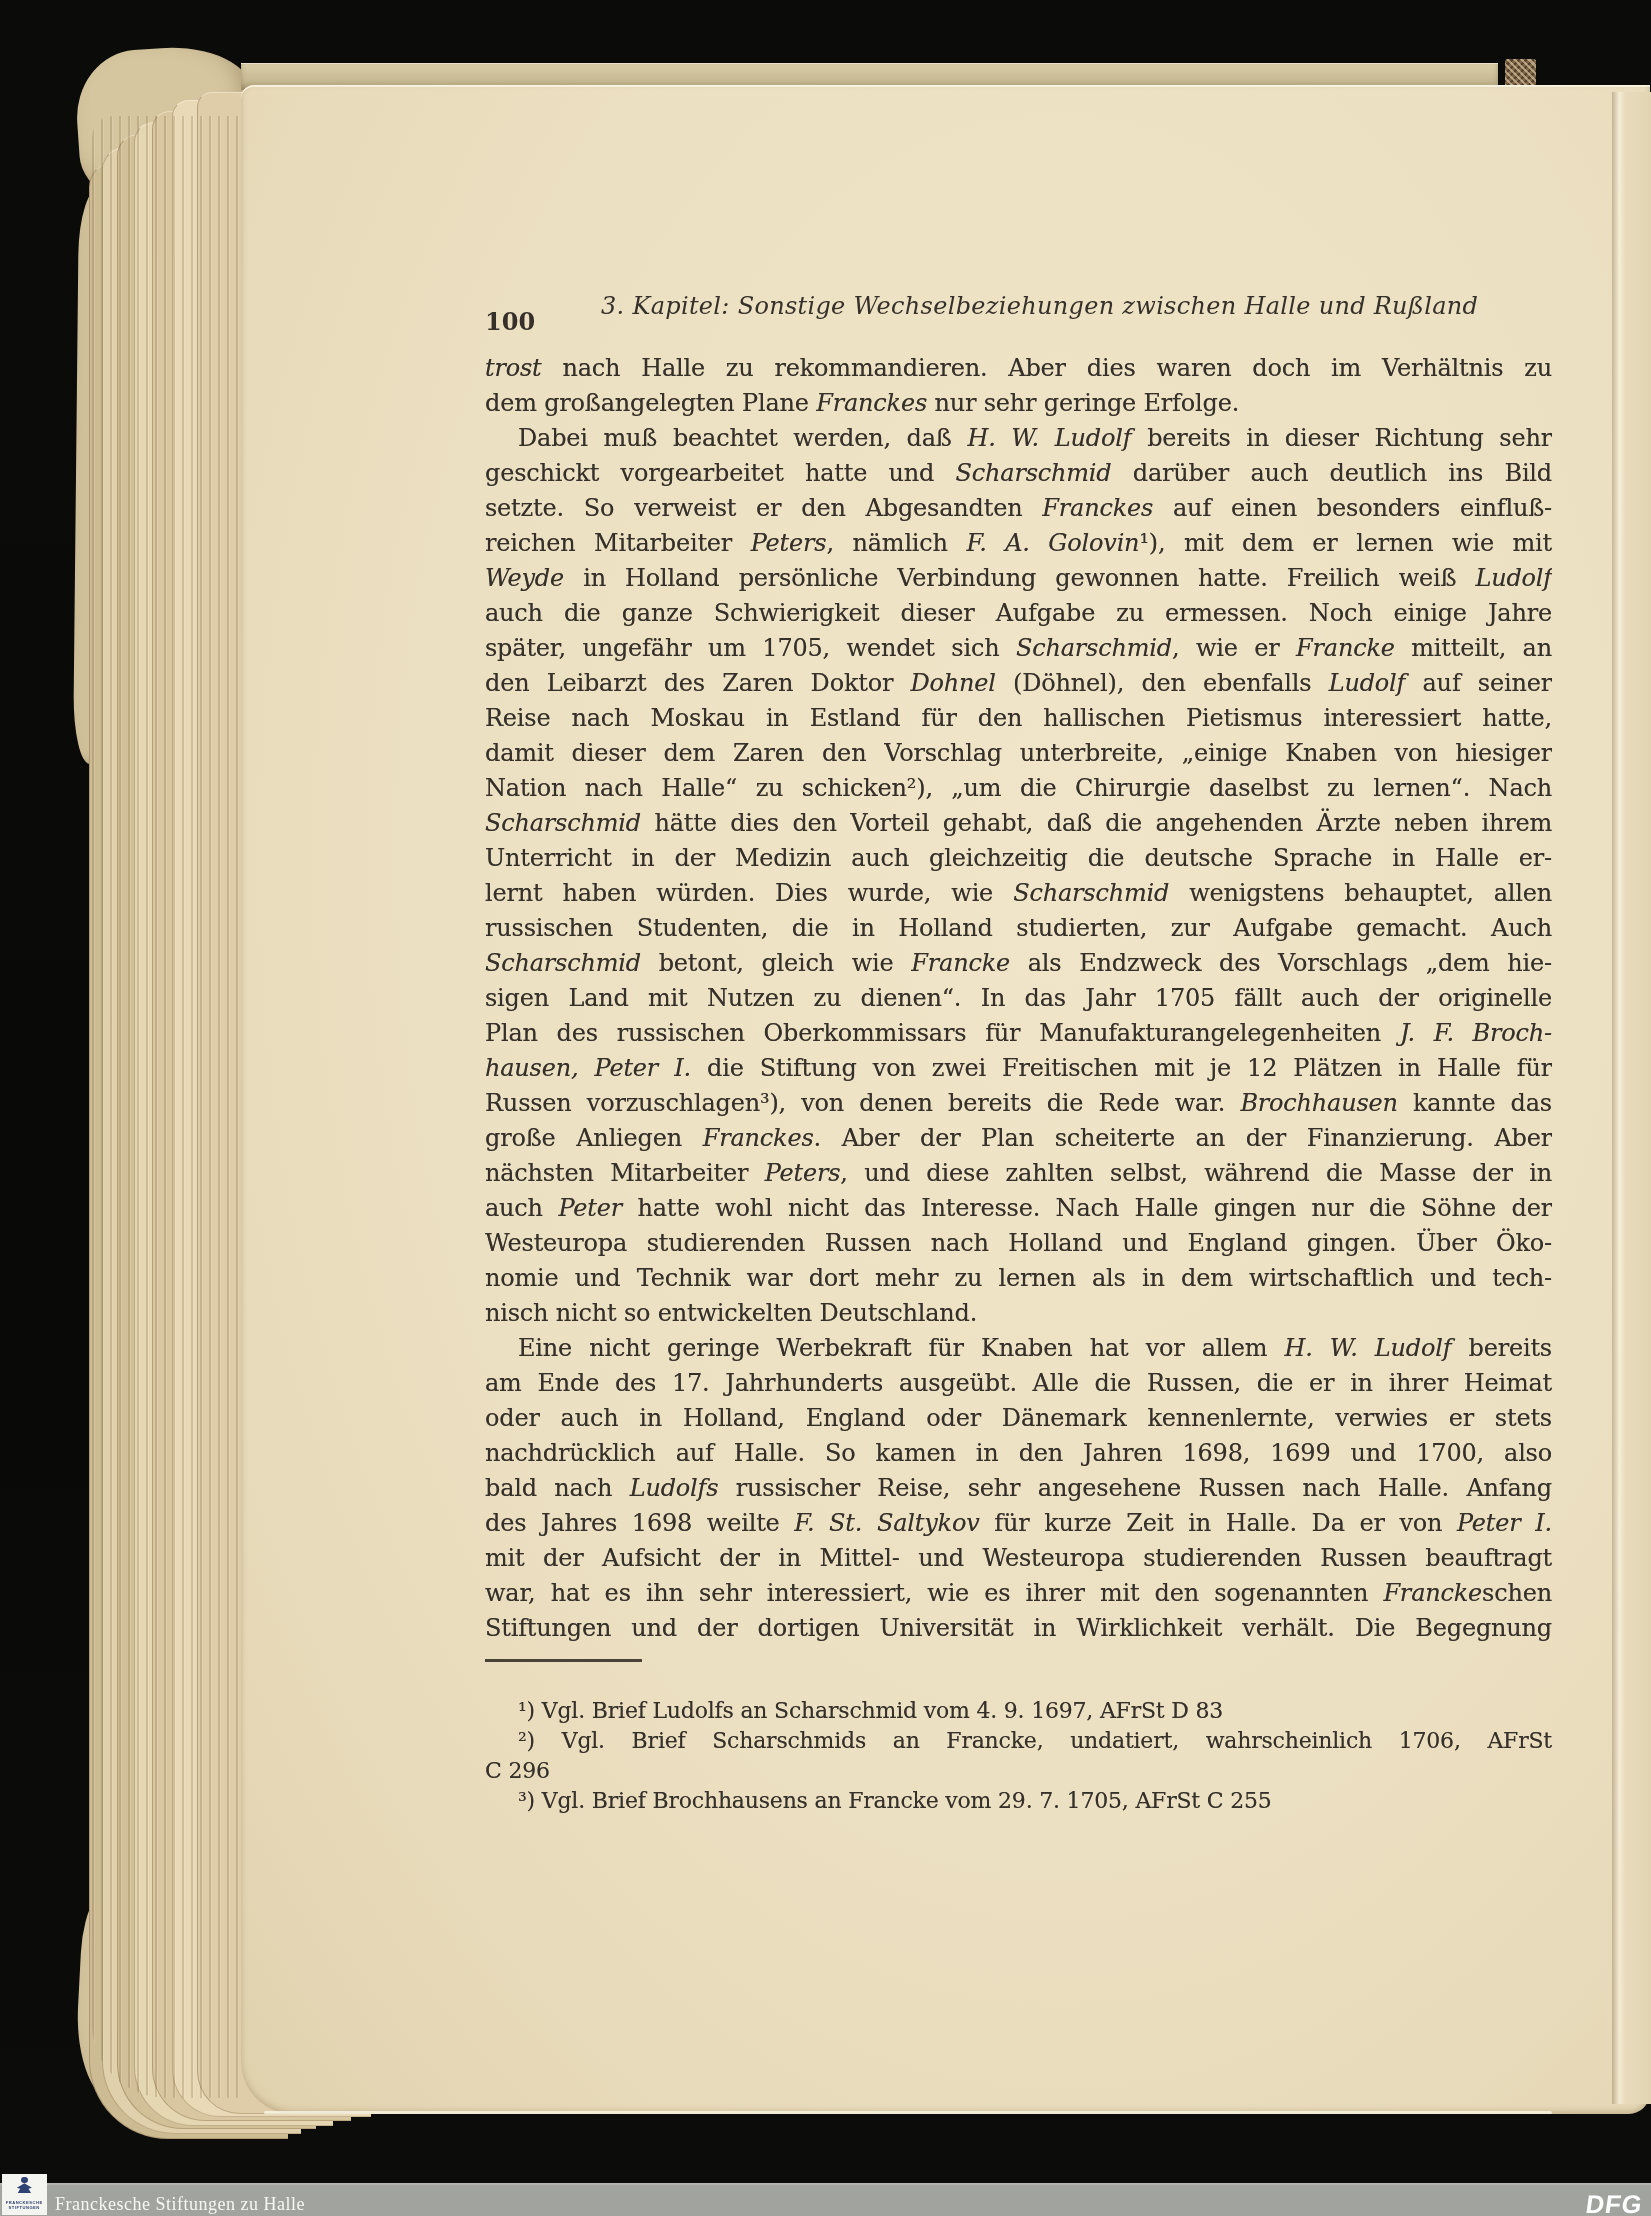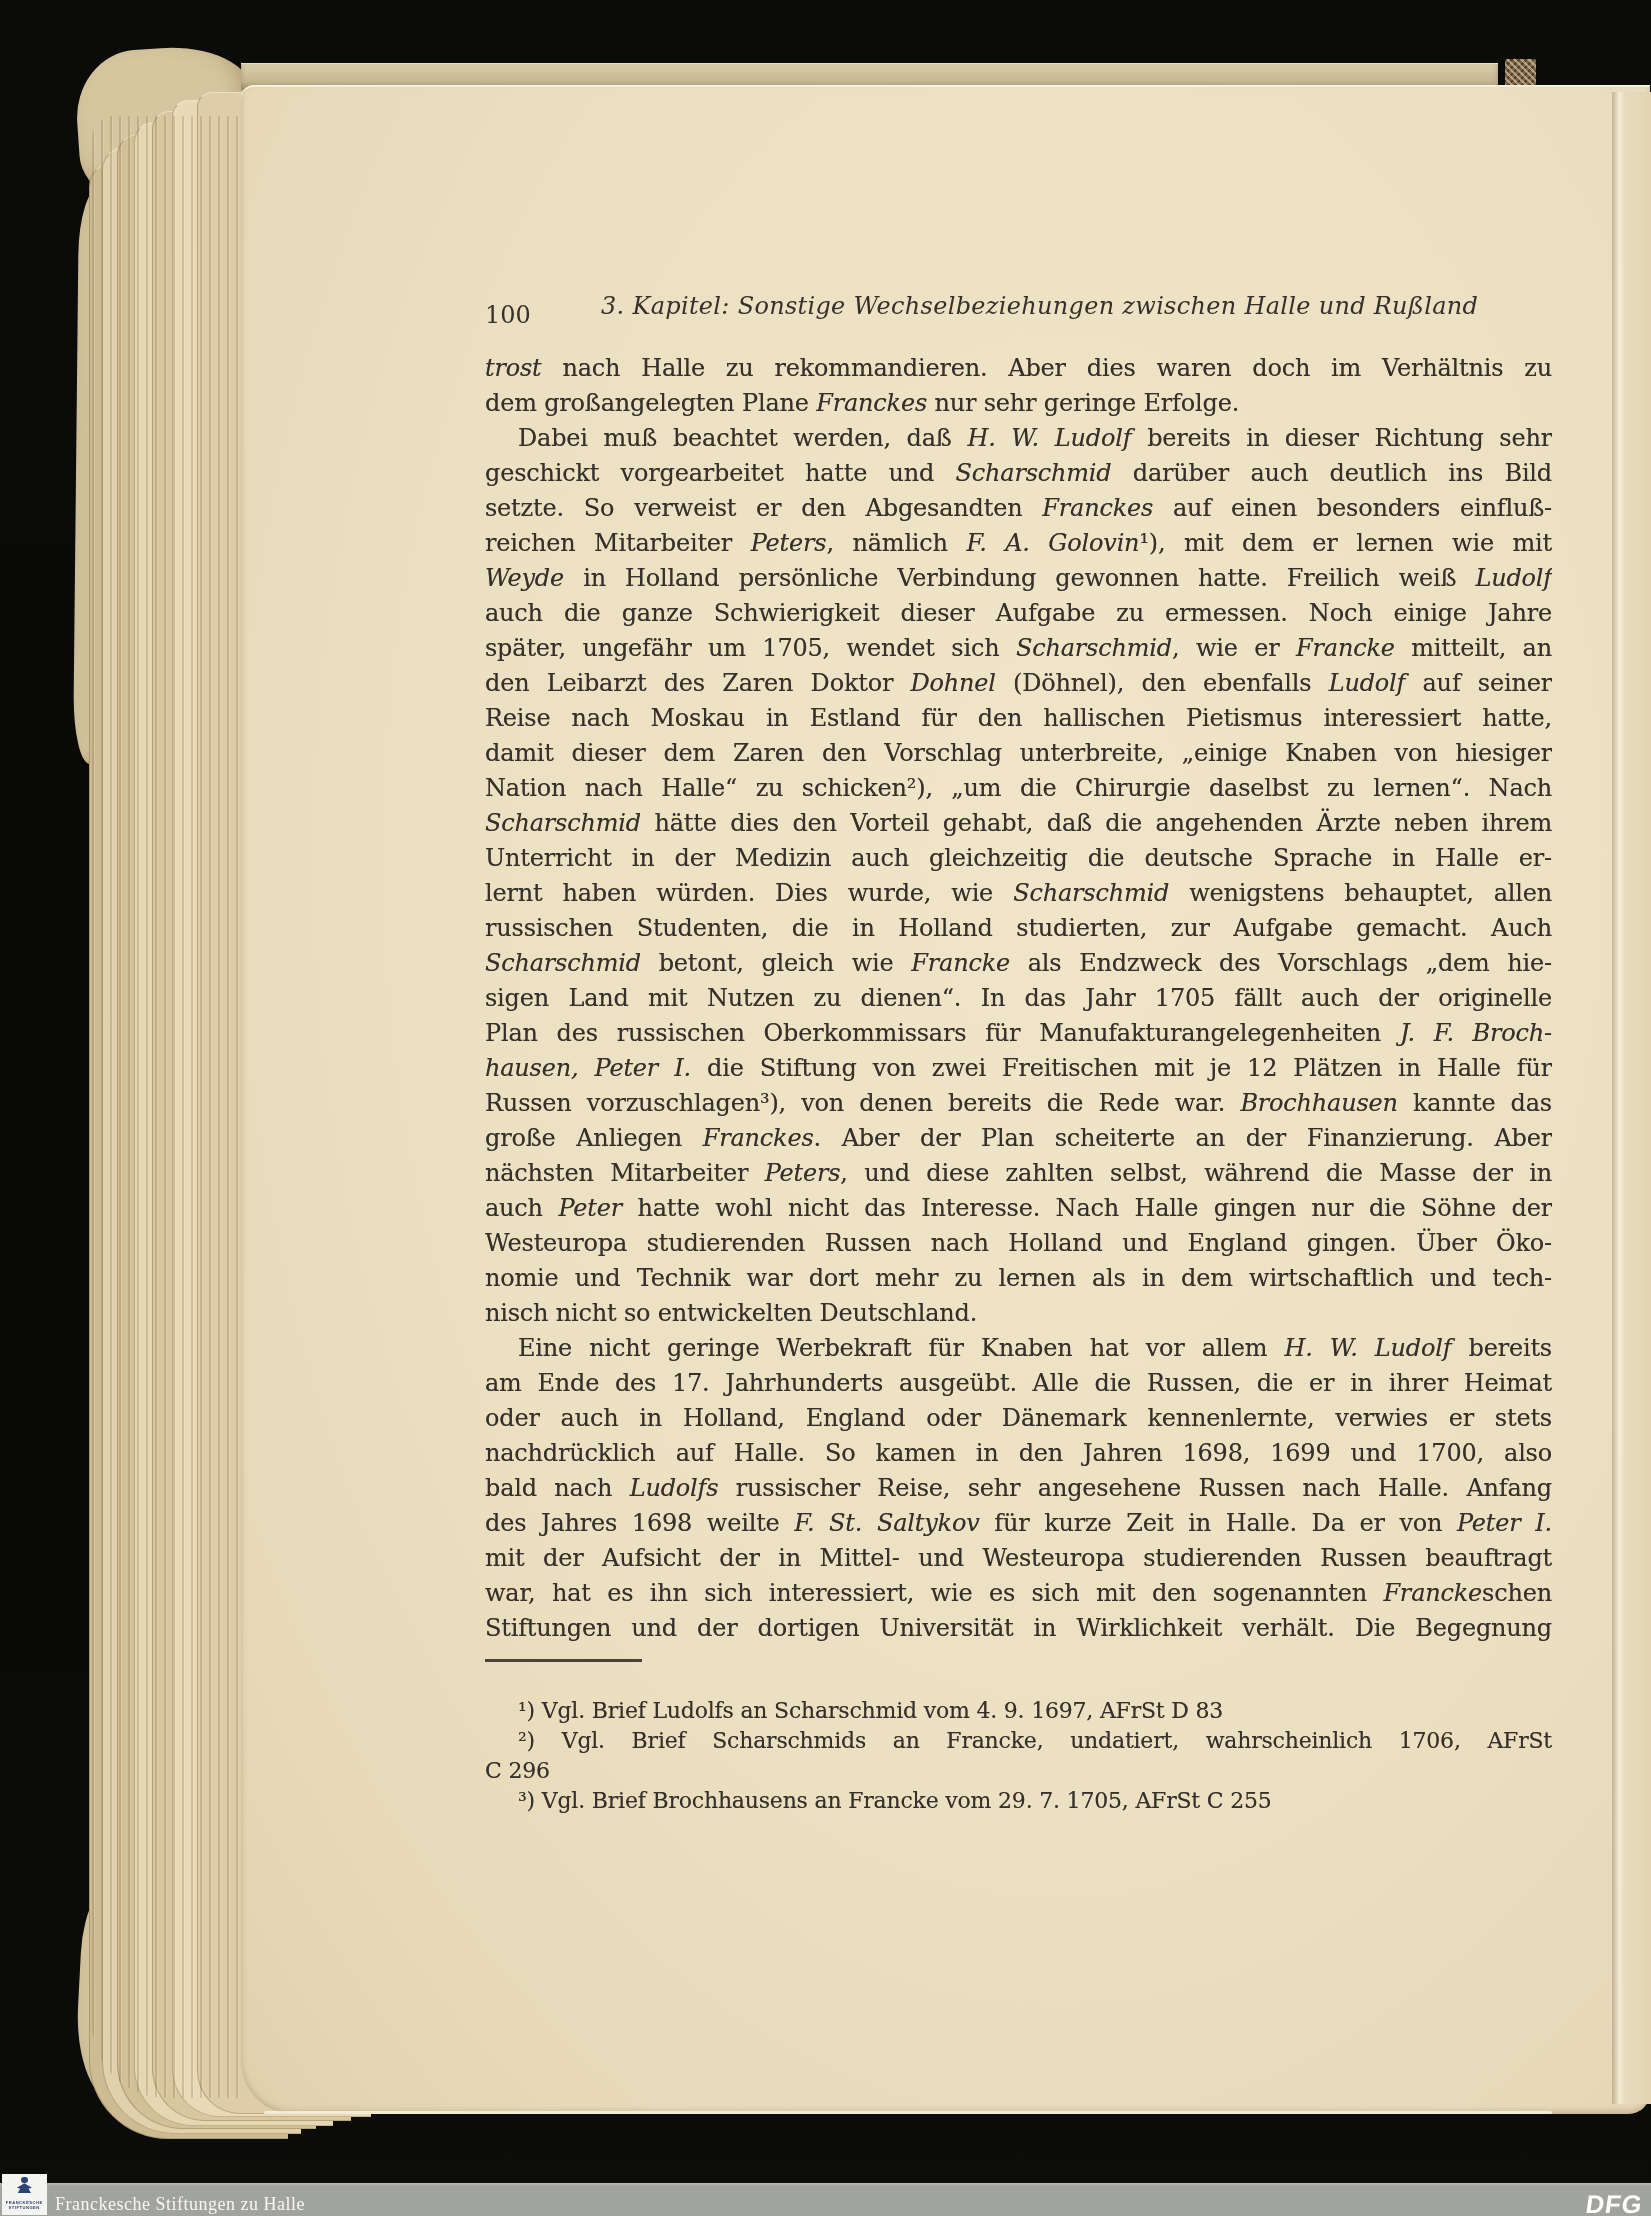--- a/index.html
+++ b/index.html
@@ -51,21 +51,21 @@
   
   #right-strip{position:absolute;left:1612px;top:92px;width:40px;height:2012px;
       background:linear-gradient(90deg,rgba(105,82,45,.30) 0,rgba(255,250,235,.55) 7.4px,#e8dbbc 13.2px,#e2d4b2 100%);
       pointer-events:none;}
   #bottom-glow{position:absolute;left:264px;top:2111px;width:1288px;height:3.3px;
       background:rgba(252,248,236,.75);border-radius:1.7px;}
   
   .it{font-style:italic;}
   #pagehead{position:absolute;left:244px;top:203px;width:1067px;height:36px;
       font-size:24px;line-height:36px;white-space:nowrap;}
-  #pagenum{position:absolute;left:0;top:9px;}
+  #pagenum{position:absolute;left:0;top:16px;font-weight:bold;}
   #runtitle{position:absolute;left:116px;top:0;font-style:italic;letter-spacing:0.3px;}
   #bodytext{position:absolute;left:244px;top:266px;width:1067px;
       font-size:24px;letter-spacing:-0.2px;}
   .bline{height:35px;line-height:35px;overflow:hidden;
       text-align:justify;text-align-last:justify;
       text-shadow:0 0 0.6px rgba(52,46,36,.55);}
   .bline.noj{text-align-last:left;}
   .bline.ind{text-indent:33px;}
   #fnrule{position:absolute;left:244px;top:1574px;width:157px;height:2.5px;background:#4a4238;}
   #footnotes{position:absolute;left:244px;top:1597px;width:1067px;
@@ -146,21 +146,21 @@
         <div class="bline"><span>Westeuropa studierenden Russen nach Holland und England gingen. Über Öko-</span></div>
         <div class="bline"><span>nomie und Technik war dort mehr zu lernen als in dem wirtschaftlich und tech-</span></div>
         <div class="bline noj"><span>nisch nicht so entwickelten Deutschland.</span></div>
         <div class="bline ind"><span>Eine nicht geringe Werbekraft für Knaben hat vor allem </span><span class="it">H. W. Ludolf</span><span> bereits</span></div>
         <div class="bline"><span>am Ende des 17. Jahrhunderts ausgeübt. Alle die Russen, die er in ihrer Heimat</span></div>
         <div class="bline"><span>oder auch in Holland, England oder Dänemark kennenlernte, verwies er stets</span></div>
         <div class="bline"><span>nachdrücklich auf Halle. So kamen in den Jahren 1698, 1699 und 1700, also</span></div>
         <div class="bline"><span>bald nach </span><span class="it">Ludolfs</span><span> russischer Reise, sehr angesehene Russen nach Halle. Anfang</span></div>
         <div class="bline"><span>des Jahres 1698 weilte </span><span class="it">F. St. Saltykov</span><span> für kurze Zeit in Halle. Da er von </span><span class="it">Peter I.</span></div>
         <div class="bline"><span>mit der Aufsicht der in Mittel- und Westeuropa studierenden Russen beauftragt</span></div>
-        <div class="bline"><span>war, hat es ihn sich interessiert, wie es sich mit den sogenannten </span><span class="it">Francke</span><span>schen</span></div>
+        <div class="bline"><span>war, hat es ihn sehr interessiert, wie es ihrer mit den sogenannten </span><span class="it">Francke</span><span>schen</span></div>
         <div class="bline"><span>Stiftungen und der dortigen Universität in Wirklichkeit verhält. Die Begegnung</span></div>
       </div>
     <div id="fnrule"></div>
     <div id="footnotes">
         <div class="fline ind noj"><span>¹) Vgl. Brief Ludolfs an Scharschmid vom 4. 9. 1697, AFrSt D 83</span></div>
         <div class="fline ind jst"><span>²) Vgl. Brief Scharschmids an Francke, undatiert, wahrscheinlich 1706, AFrSt</span></div>
         <div class="fline noj"><span>C 296</span></div>
         <div class="fline ind noj"><span>³) Vgl. Brief Brochhausens an Francke vom 29. 7. 1705, AFrSt C 255</span></div>
       </div>
   </div>

